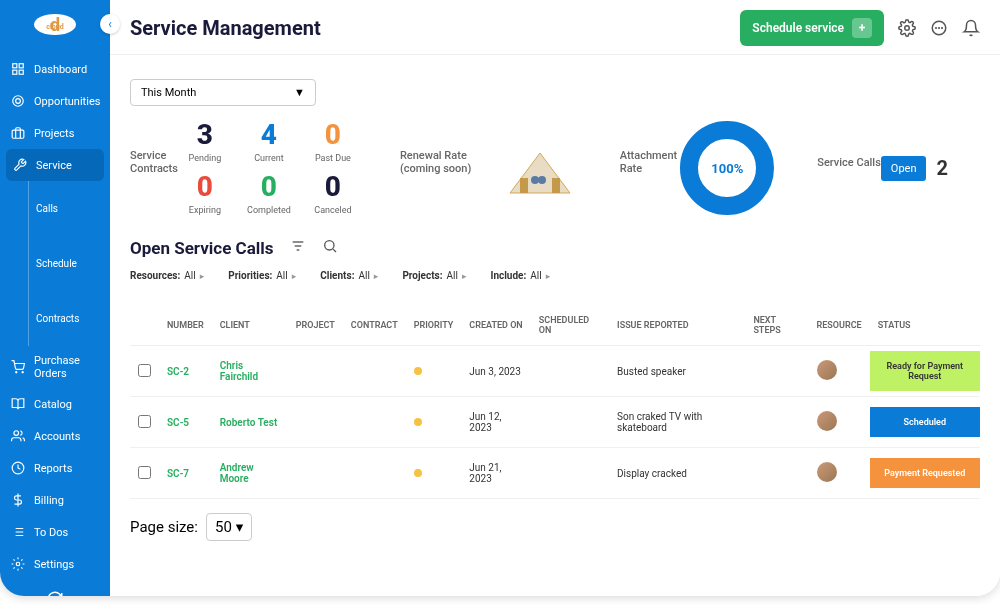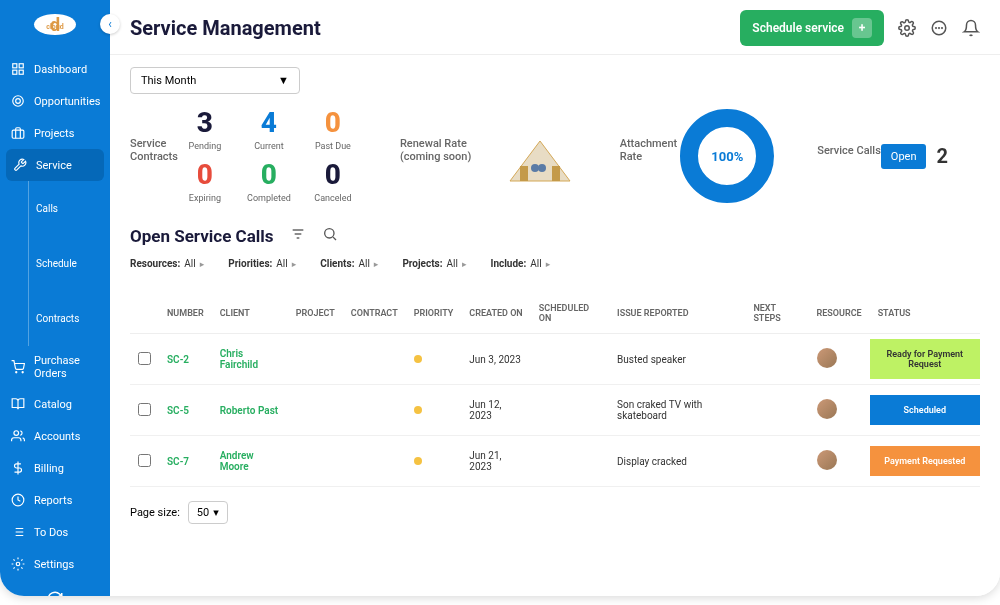--- a/index.html
+++ b/index.html
@@ -23,21 +23,21 @@
   .main { flex: 1; display: flex; flex-direction: column; background: #fff; overflow: hidden; }
   .header { display: flex; align-items: center; justify-content: space-between; padding: 10px 20px 8px; border-bottom: 1px solid #eee; }
   .page-title { font-size: 20px; font-weight: 700; color: #1a1a3a; }
   .header-actions { display: flex; align-items: center; gap: 14px; }
   .schedule-btn { background: #27ae60; color: #fff; border: none; padding: 8px 12px; border-radius: 6px; font-size: 12px; font-weight: 600; display: flex; align-items: center; gap: 8px; cursor: pointer; }
   .schedule-btn .plus { background: rgba(255,255,255,0.3); width: 20px; height: 20px; border-radius: 4px; display: flex; align-items: center; justify-content: center; }
   .hdr-icon { width: 18px; height: 18px; color: #555; cursor: pointer; }
   
   .content { padding: 12px 20px; overflow-y: auto; flex: 1; }
   
-  .period-select { border: 1px solid #ccc; border-radius: 4px; padding: 6px 10px; font-size: 11px; width: 170px; display: flex; justify-content: space-between; align-items: center; cursor: pointer; margin-bottom: 12px; }
+  .period-select { border: 1px solid #ccc; border-radius: 4px; padding: 6px 10px; font-size: 11px; width: 186px; display: flex; justify-content: space-between; align-items: center; cursor: pointer; margin-bottom: 12px; margin-top: 12px; }
   
   .metrics { display: flex; gap: 40px; margin-bottom: 20px; }
   .metric-section { display: flex; flex-direction: row; align-items: center; }
   .metric-title { font-size: 11px; color: #666; margin-bottom: 12px; font-weight: 500; }
   .contract-tiles { display: grid; grid-template-columns: repeat(3, 54px); gap: 10px; }
   .tile { text-align: center; }
   .tile-val { font-size: 28px; font-weight: 800; line-height: 1; }
   .tile-label { font-size: 9px; color: #666; margin-top: 4px; }
   
   .renewal-img { width: 80px; height: 70px; display: flex; align-items: center; justify-content: center; }
@@ -64,21 +64,21 @@
   .table td { padding: 14px 8px; border-bottom: 1px solid #f0f0f0; color: #333; vertical-align: middle; }
   .table .link { color: #27ae60; font-weight: 600; }
   .priority-dot { width: 8px; height: 8px; border-radius: 50%; background: #f5c242; display: inline-block; }
   .avatar { width: 20px; height: 20px; border-radius: 50%; background: linear-gradient(135deg,#c97,#975); display: inline-block; }
   .status-badge { padding: 10px 6px; text-align: center; font-size: 9px; font-weight: 600; color: #fff; border-radius: 0; }
   .status-ready { background: #bef264; color: #333; }
   .status-scheduled { background: #0a7bd6; }
   .status-payment { background: #f5923e; }
   .table td.status-cell { padding: 0; }
   
-  .pagination { display: flex; align-items: center; gap: 8px; margin-top: 14px; font-size: 11px; }
+  .pagination { display: flex; align-items: center; gap: 8px; margin-top: 14px; font-size: 15px; }
   .page-size-sel { border: 1px solid #ccc; padding: 4px 8px; border-radius: 4px; cursor: pointer; display: flex; align-items: center; gap: 4px; }
 </style>
 </head>
 <body>
 
 <div class="app">
   <div class="sidebar">
     <div class="logo">d</div>
     <div class="collapse-btn">
         <span>‹</span>
@@ -156,34 +156,34 @@
               <path d="M17 21v-2a4 4 0 0 0-4-4H5a4 4 0 0 0-4 4v2"></path>
               <circle cx="9" cy="7" r="4"></circle>
               <path d="M23 21v-2a4 4 0 0 0-3-3.87M16 3.13a4 4 0 0 1 0 7.75"></path>
             </svg>
           </span>
           <span>Accounts</span>
         </div>
         <div class="nav-item">
           <span class="nav-icon">
             <svg width="14" height="14" viewBox="0 0 24 24" fill="none" stroke="currentColor" stroke-width="2">
+              <circle cx="12" cy="12" r="10"></circle>
+              <polyline points="12 6 12 12 16 14"></polyline>
+            </svg>
+          </span>
+          <span>Reports</span>
+        </div>
+        <div class="nav-item">
+          <span class="nav-icon">
+            <svg width="14" height="14" viewBox="0 0 24 24" fill="none" stroke="currentColor" stroke-width="2">
               <line x1="12" y1="1" x2="12" y2="23"></line>
               <path d="M17 5H9.5a3.5 3.5 0 0 0 0 7h5a3.5 3.5 0 0 1 0 7H6"></path>
             </svg>
           </span>
           <span>Billing</span>
-        </div>
-        <div class="nav-item">
-          <span class="nav-icon">
-            <svg width="14" height="14" viewBox="0 0 24 24" fill="none" stroke="currentColor" stroke-width="2">
-              <circle cx="12" cy="12" r="10"></circle>
-              <polyline points="12 6 12 12 16 14"></polyline>
-            </svg>
-          </span>
-          <span>Reports</span>
         </div>
         <div class="nav-item">
           <span class="nav-icon">
             <svg width="14" height="14" viewBox="0 0 24 24" fill="none" stroke="currentColor" stroke-width="2">
               <line x1="8" y1="6" x2="21" y2="6"></line>
               <line x1="8" y1="12" x2="21" y2="12"></line>
               <line x1="8" y1="18" x2="21" y2="18"></line>
               <line x1="3" y1="6" x2="3.01" y2="6"></line>
               <line x1="3" y1="12" x2="3.01" y2="12"></line>
               <line x1="3" y1="18" x2="3.01" y2="18"></line>
@@ -373,21 +373,21 @@
     <td>Busted speaker</td>
     <td></td>
     <td><span class="avatar"></span></td>
     <td class="status-cell">
                 <div class="status-badge status-ready">Ready for Payment Request</div>
               </td>
   </tr>
             <tr>
     <td><input type="checkbox" style=""></td>
     <td class="link">SC-5</td>
-    <td class="link">Roberto Past</td>
+    <td class="link">Roberto Test</td>
     <td></td>
     <td></td>
     <td><span class="priority-dot"></span></td>
     <td>Jun 12, 2023</td>
     <td></td>
     <td>Son craked TV with skateboard</td>
     <td></td>
     <td><span class="avatar"></span></td>
     <td class="status-cell">
                 <div class="status-badge status-scheduled">Scheduled</div>

